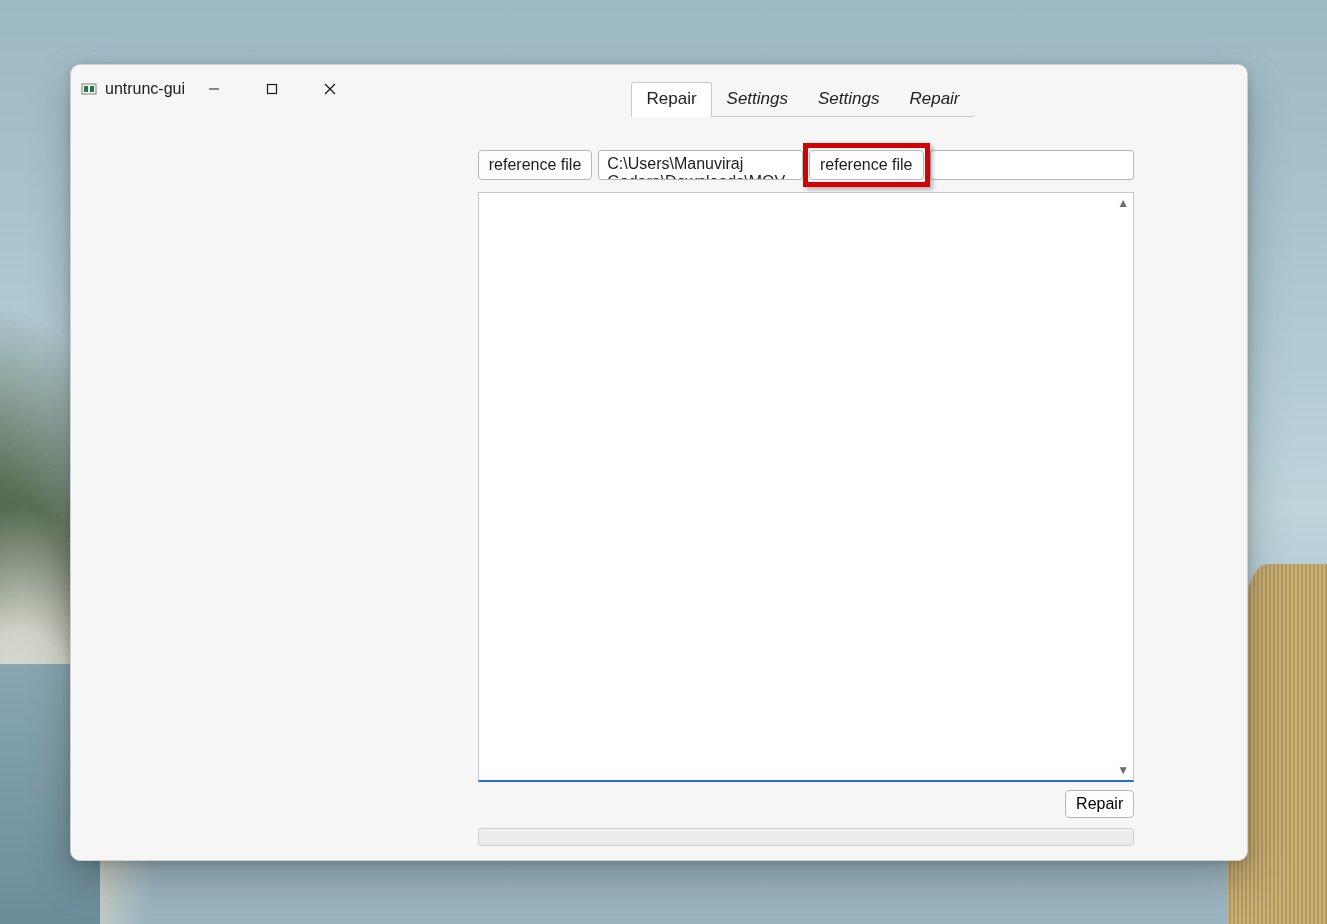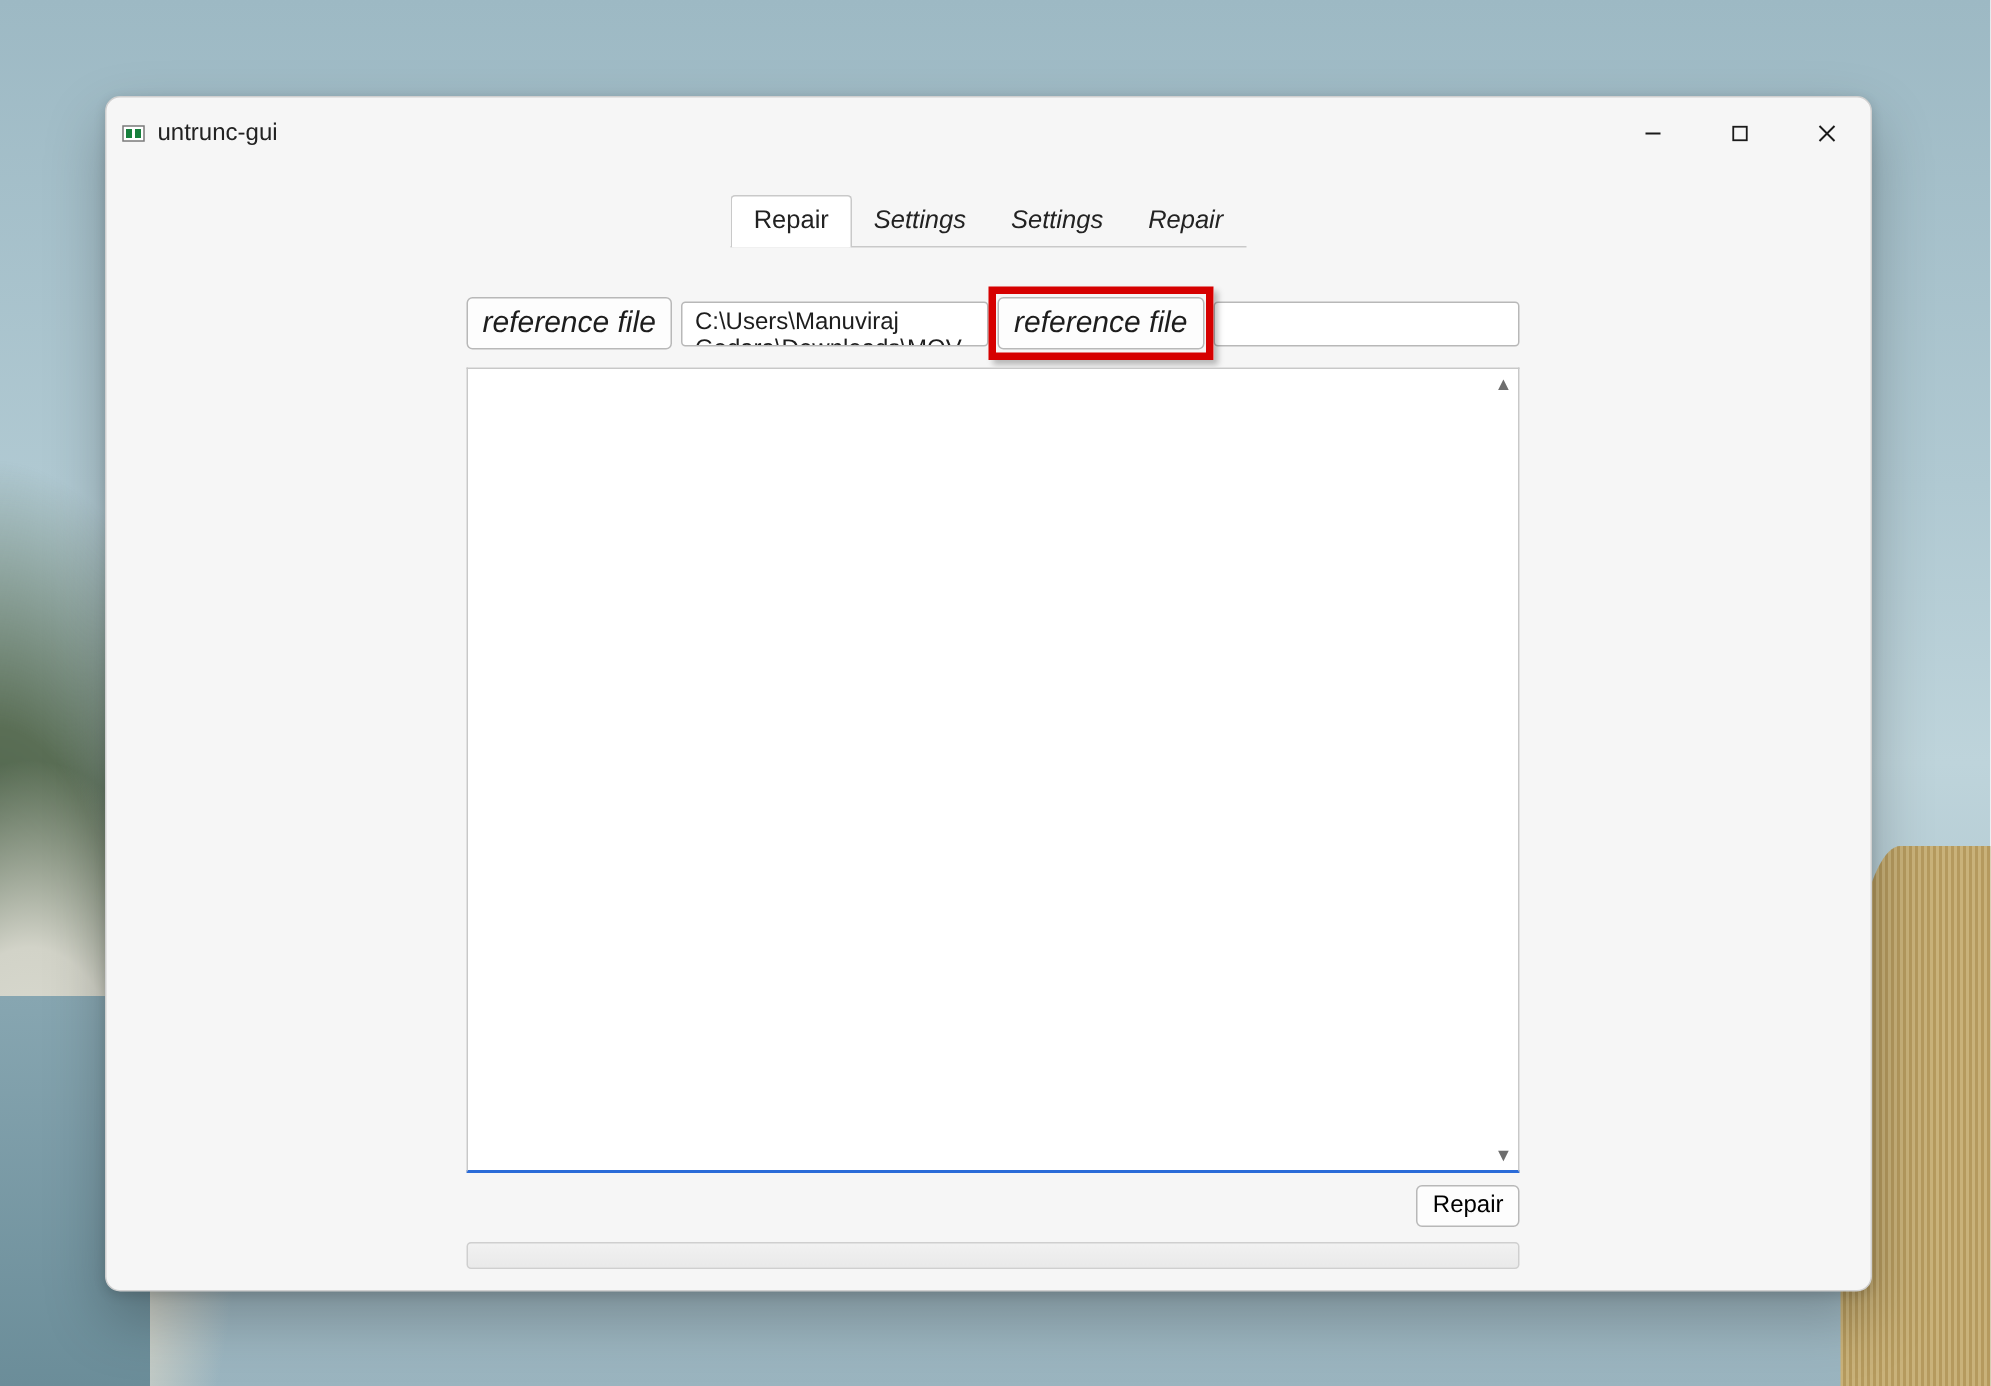--- a/index.html
+++ b/index.html
@@ -38,21 +38,20 @@
   .window {
     position: absolute;
     left: 70px; top: 64px;
     width: 1178px; height: 797px;
     background: #f6f6f6;
     border: 1px solid #d0d0d0;
     border-radius: 10px;
     box-shadow: 0 18px 40px rgba(0,0,0,.25), 0 2px 8px rgba(0,0,0,.15);
     overflow: hidden;
     display: flex;
-    flex-direction: column;
   }
   .titlebar {
     height: 48px;
     display: flex;
     align-items: center;
     padding-left: 10px;
   }
   .app-icon {
     width:16px; height:16px; margin-right: 8px;
     display:inline-flex; align-items:center; justify-content:center;
@@ -110,24 +109,23 @@
     display:flex;
     align-items:center;
     gap: 6px;
     padding: 6px 18px 0 24px;
   }
   .file-btn {
     background:#fdfdfd;
     border:1px solid #b8b8b8;
     border-radius:4px;
     padding: 5px 10px;
-    font-size:20px;
+    font-size:16px;
     color:#1d1d1d;
     white-space:nowrap;
-    font-style:italic;
   }
   .file-input {
     flex:1;
     height: 30px;
     border:1px solid #b8b8b8;
     border-radius:3px;
     padding: 4px 8px;
     font-size:16px;
     background:#fff;
     color:#1d1d1d;

